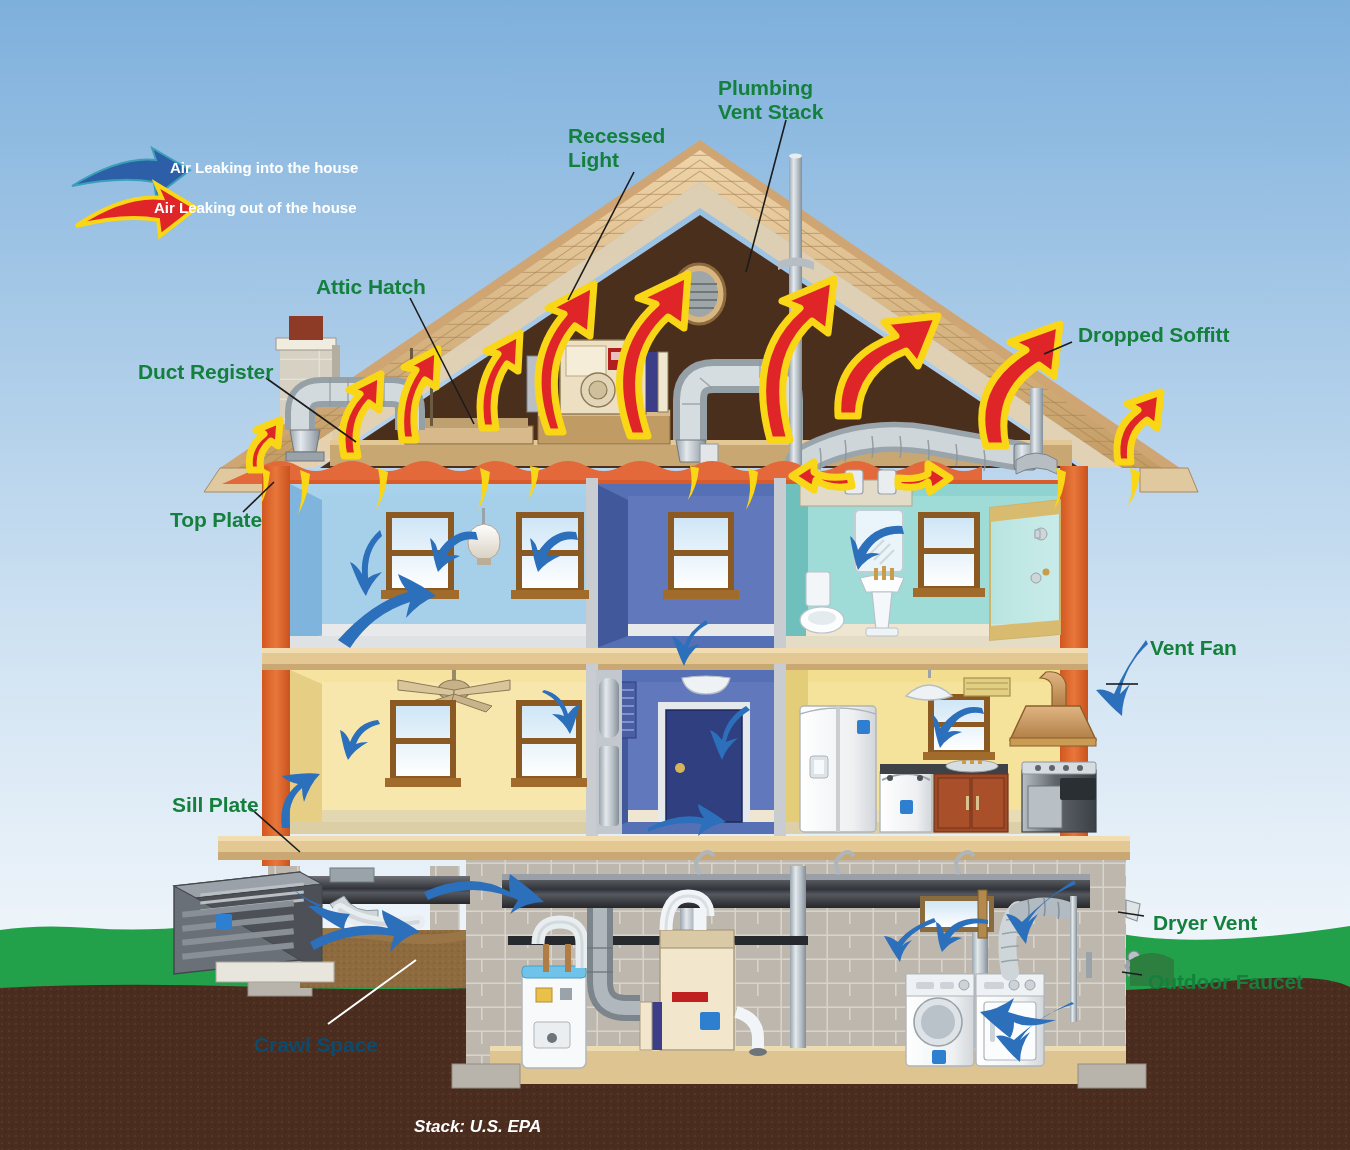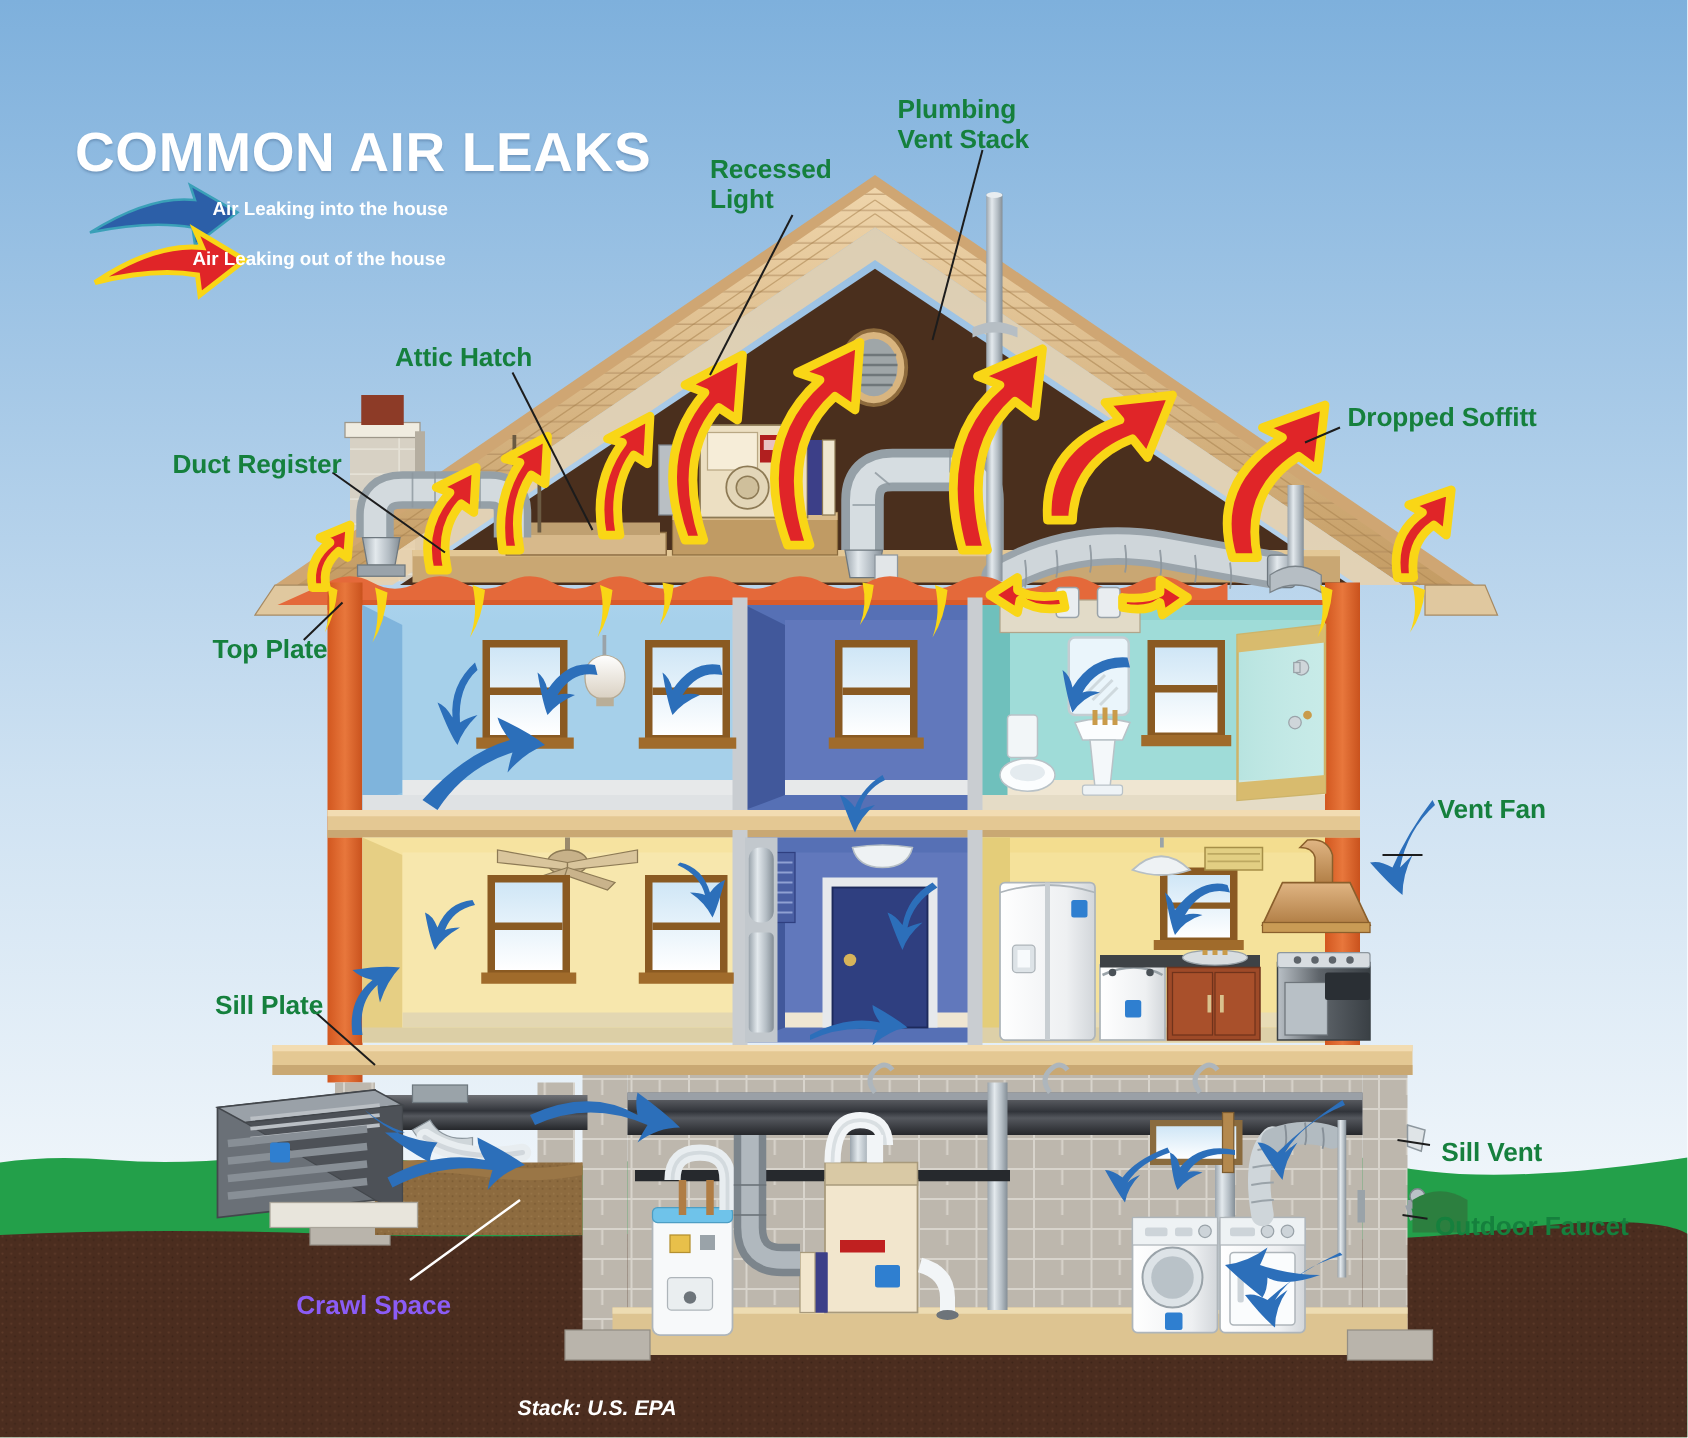--- a/index.html
+++ b/index.html
@@ -14,21 +14,21 @@
   .lbl{
     position:absolute;
     font-family:"Liberation Sans","DejaVu Sans",sans-serif;
     font-weight:bold;
     color:#15803d;
     font-size:21px;
     line-height:1.12;
     white-space:pre;
     letter-spacing:-0.1px;
   }
-  .lbl.white{color:#8b5cf6;}
+  .lbl.white{color:#0c4a6e;margin-left:17px;}
   .title{
     position:absolute;left:60px;top:98px;
     font-size:44px;font-weight:bold;color:#ffffff;
     letter-spacing:0.5px;
     font-family:"Liberation Sans","DejaVu Sans",sans-serif;
     text-shadow:0 1px 2px rgba(40,70,110,.30);
   }
   .legtxt{
     position:absolute;font-size:15px;font-weight:bold;color:#ffffff;
     font-family:"Liberation Sans","DejaVu Sans",sans-serif;
@@ -798,34 +798,33 @@
     </g>
 
     <g>
       <path d="M72,186 q48,-30 84,-26 l-4,-12 l38,22 l-34,26 l-2,-14 q-34,-6 -82,4 z" fill="#2c5fa8" stroke="#3aa0b8" stroke-width="2"></path>
     </g>
     <g>
       <path d="M76,226 q48,-32 86,-28 l-6,-14 l40,24 l-36,28 l-2,-16 q-34,-6 -82,6 z" fill="#e02528" stroke="#f9d616" stroke-width="4"></path>
     </g>
   </svg>
 
-  <div class="title">COMMON AIR LEAKS</div>
 
   <div class="legtxt" style="left:170px;top:159px;">Air Leaking into the house</div>
   <div class="legtxt" style="left:154px;top:199px;">Air Leaking out of the house</div>
 
   <div class="lbl" style="left:568px;top:124px;">Recessed
 Light</div>
   <div class="lbl" style="left:718px;top:76px;">Plumbing
 Vent Stack</div>
   <div class="lbl" style="left:316px;top:275px;">Attic Hatch</div>
   <div class="lbl" style="left:1078px;top:323px;">Dropped Soffitt</div>
   <div class="lbl" style="left:138px;top:360px;">Duct Register</div>
   <div class="lbl" style="left:170px;top:508px;">Top Plate</div>
   <div class="lbl" style="left:1150px;top:636px;text-align:right;">Vent Fan</div>
   <div class="lbl" style="left:172px;top:793px;">Sill Plate</div>
-  <div class="lbl" style="left:1153px;top:911px;">Sill Vent</div>
+  <div class="lbl" style="left:1153px;top:911px;">Dryer Vent</div>
   <div class="lbl" style="left:1148px;top:970px;">Outdoor Faucet</div>
   <div class="lbl white" style="left:237px;top:1033px;">Crawl Space</div>
 
   <div class="src">Stack: U.S. EPA</div>
 
 </div>
 
 </body></html>

